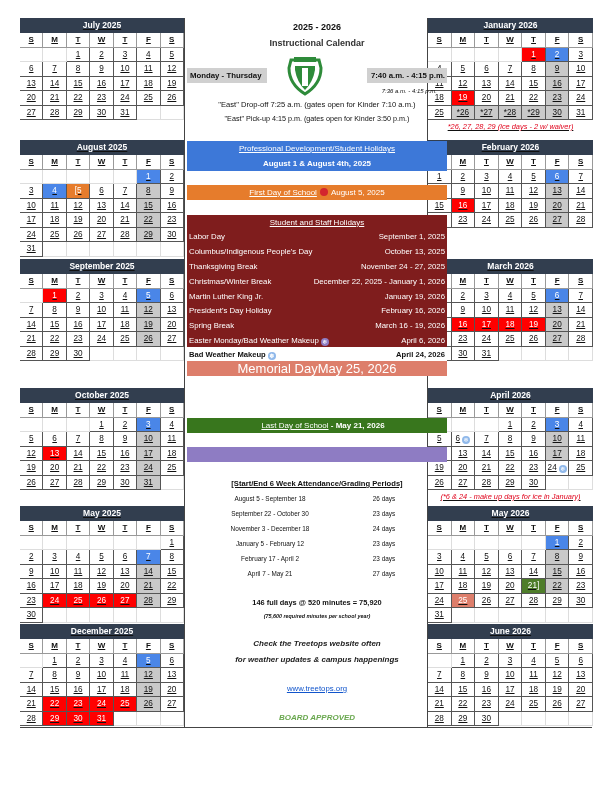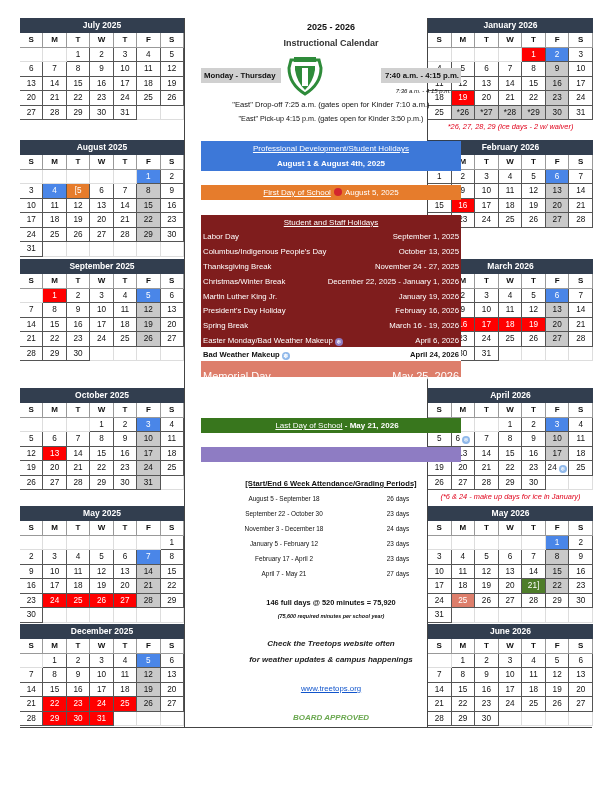--- a/index.html
+++ b/index.html
@@ -2,21 +2,21 @@
 <html><head>
 <meta charset="utf-8">
 <style>
   * { box-sizing: border-box; margin: 0; padding: 0; }
   html, body { width: 612px; height: 792px; background: #ffffff; overflow: hidden; }
   body { font-family: "Liberation Sans", sans-serif; color: #111; position: relative; }
 
   .page { position: absolute; left: 20px; top: 18px; width: 572px; height: 710px; }
 
   
-  .month { position: absolute; width: 164px; }
+  .month { position: absolute; width: 164px; text-decoration: underline; }
   .month.left { left: 0; }
   .month.right { left: 408px; width: 165px; }
   .mhead {
     background: #323e4f; color: #fff; font-weight: bold; font-size: 8.5px;
     height: 15px; line-height: 15px; text-align: center;
   }
   .mgrid { display: grid; grid-template-columns: repeat(7, 1fr); }
   .mgrid .c {
     height: 14.5px; line-height: 14.5px; text-align: center; font-size: 8.2px;
     border-right: 1px solid #555; border-bottom: 1px solid #555; background: #fff;
@@ -26,41 +26,41 @@
   .mgrid .c.gray { background: #c9c9c9; }
   .mgrid .c.blue { background: #4a86e8; color: #fff; }
   .mgrid .c.red { background: #ff0000; color: #fff; }
   .mgrid .c.orange { background: #e67c2c; color: #fff; }
   .mgrid .c.green { background: #4e7d2a; color: #fff; }
   .mgrid .c.salmon { background: #dd7e6b; color: #fff; }
   .mnote { font-size: 7.4px; color: #e0001a; font-style: italic; text-align: center; height: 14px; line-height: 14px; }
 
   
   .mid { position: absolute; left: 164px; width: 244px; top: 0; height: 710px; border-left: 1px solid #444; border-right: 1px solid #444; }
-  .row { position: absolute; left: 16px; width: 260px; font-size: 7.6px; }
+  .row { position: absolute; left: 2px; width: 260px; font-size: 7.6px; }
   .center { text-align: center; }
   .title1 { top: 2px; height: 15px; line-height: 15px; font-size: 9px; font-weight: bold; }
   .title2 { top: 18px; height: 15px; line-height: 15px; font-size: 9px; font-weight: bold; color: #333; }
   .sched { top: 50px; height: 15px; line-height: 15px; }
   .sched .l { position: absolute; left: 0; width: 80px; background: #d0d0d0; font-weight: bold; font-size: 7.8px; padding-left: 3px; height: 15px; }
   .sched .r { position: absolute; right: 0; width: 80px; background: #d0d0d0; font-weight: bold; font-size: 7.8px; text-align: right; padding-right: 2px; height: 15px; }
   .logo { position: absolute; left: 98px; top: 36px; width: 44px; height: 42px; }
   .subtime { top: 67px; height: 12px; line-height: 12px; text-align: right; padding-right: 10px; font-style: italic; font-size: 6px; }
   .drop { top: 80px; height: 14px; line-height: 14px; font-size: 7.6px; }
   .pick { top: 94px; height: 14px; line-height: 14px; font-size: 7.2px; }
   .pd { top: 123px; height: 30px; background: #3d78d8; color: #fff; font-weight: bold; }
   .pd div { height: 15px; line-height: 15px; font-size: 8px; }
   .pd .u { text-decoration: underline; font-weight: normal; }
   .first { top: 167px; height: 15px; line-height: 15px; background: #e67c2c; color: #fff; font-size: 8px; }
   .first .u { text-decoration: underline; }
   .holi { top: 197px; height: 160px; background: #7f1d1d; color: #fff; }
   .holi .hh { height: 15px; line-height: 15px; text-align: center; text-decoration: underline; font-size: 8px; }
   .holi .it { height: 14.9px; line-height: 14.9px; padding: 0 2px 0 2px; display: flex; justify-content: space-between; font-size: 7.8px; }
   .bwm { top: 329px; height: 15px; line-height: 15px; display: flex; justify-content: space-between; padding: 0 2px; font-weight: bold; font-size: 7.6px; background: #fff; }
-  .mem { top: 343px; height: 15px; line-height: 15px; display: flex; justify-content: space-between; padding: 8px 2px; background: #dd7e6b; color: #fff; font-size: 11px; }
+  .mem { top: 343px; height: 15px; line-height: 15px; display: flex; justify-content: center; padding: 0 2px; background: #dd7e6b; color: #fff; font-size: 13px; }
   .last { top: 400px; height: 15px; line-height: 15px; background: #38761d; color: #fff; font-size: 8px; font-weight: bold; }
   .last .u { text-decoration: underline; font-weight: normal; margin-left: 12px; }
   .purple { top: 429px; height: 15px; background: #8e7cc3; }
   .gphead { top: 458px; height: 15px; line-height: 15px; font-size: 7.6px; font-weight: bold; }
   .gphead span { text-decoration: underline; }
   .gp { height: 14.5px; line-height: 14.5px; font-size: 6.4px; }
   .gp .a { position: absolute; left: 0; width: 166px; text-align: center; }
   .gp .b { position: absolute; left: 166px; width: 76px; text-align: center; padding-right: 14px; }
   .full { top: 578px; height: 14px; line-height: 14px; font-size: 7.4px; font-weight: bold; }
   .req { top: 592px; height: 12px; line-height: 12px; font-size: 5.4px; font-style: italic; font-weight: bold; }

